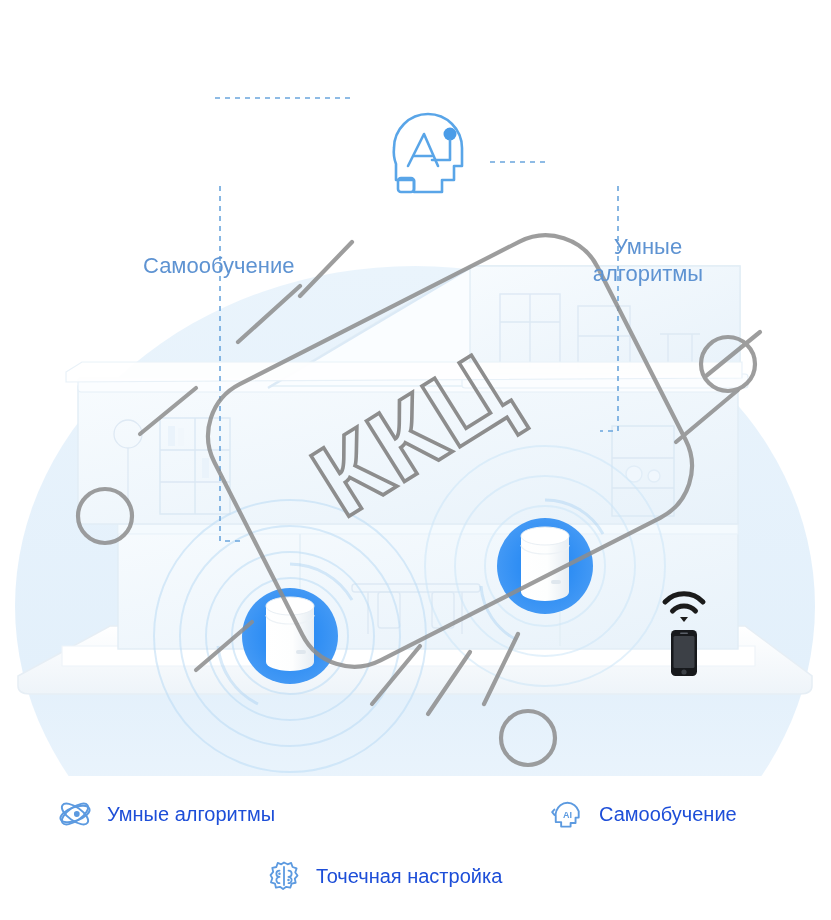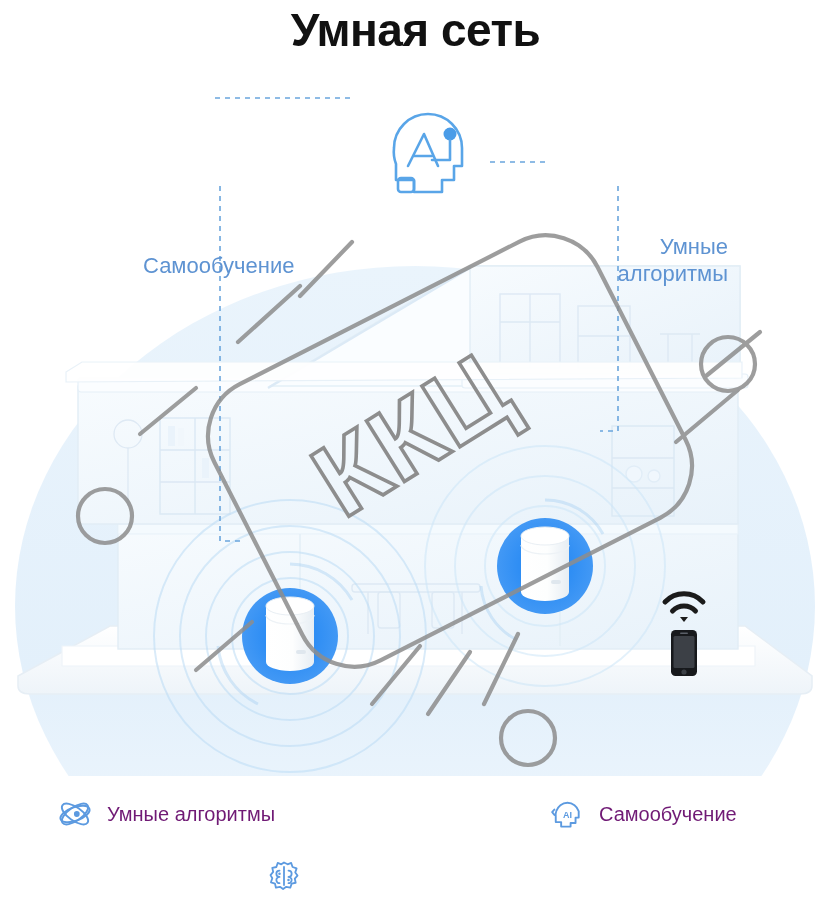--- a/index.html
+++ b/index.html
@@ -28,40 +28,39 @@
 
   
   .callout{
     position:absolute;
     color:#5e93d2;
     font-size:22px;
     line-height:27px;
     white-space:nowrap;
   }
   .callout-left{left:143px;top:166px;}
-  .callout-right{left:568px;top:147px;text-align:right;white-space:normal;width:160px;}
+  .callout-right{left:568px;top:147px;text-align:center;white-space:normal;width:160px;}
 
   
   .features{position:absolute;left:0;top:788px;width:831px;height:130px;}
   .feature{
     position:absolute;
     display:flex;align-items:center;gap:14px;
-    color:#701a75;font-size:20px;line-height:24px;white-space:nowrap;
+    color:#1d4ed8;font-size:20px;line-height:24px;white-space:nowrap;
   }
   .feature .ficon{width:36px;height:36px;flex:0 0 36px;display:block;}
   .feature-algorithms{left:57px;top:8px;}
   .feature-selflearning{left:549px;top:8px;}
   .feature-tuning{left:266px;top:70px;}
 </style>
 </head>
 <body>
 
 <div class="page">
 
-  <div class="title">Умная сеть</div>
 
   <div class="hero">
     <svg width="831" height="690" viewBox="0 0 831 690" xmlns="http://www.w3.org/2000/svg">
       <defs>
         <linearGradient id="domeGrad" x1="0" y1="0" x2="0" y2="1">
           <stop offset="0%" stop-color="#eaf4fc"></stop>
           <stop offset="60%" stop-color="#e3f0fb"></stop>
           <stop offset="100%" stop-color="#f3f9fe"></stop>
         </linearGradient>
         <linearGradient id="slabGrad" x1="0" y1="0" x2="0" y2="1">
@@ -283,17 +282,18 @@
 
     <div class="feature feature-tuning">
       <svg class="ficon" viewBox="0 0 40 40" fill="none" stroke="#5c9ae0" stroke-width="2" stroke-linejoin="round" stroke-linecap="round">
         <path d="M20 5 L24 7 L28 5.5 L29.5 10 L34 11.5 L32.5 16 L35 19.5 L32 23 L33 27.5 L28.5 28.5 L27 33 L22.5 32 L19 34.5 L15.5 32 L11 33 L10 28.5 L5.5 27 L7 22.5 L5 19 L8 15.5 L7 11 L11.5 10 L13 5.5 L17 7 Z"></path>
         <path d="M20 10 L20 30"></path>
         <path d="M15 14 a3.5 3.5 0 1 0 0 7 M15 21 a3.5 3.5 0 1 0 0 7"></path>
         <path d="M25 14 a3.5 3.5 0 1 1 0 7 M25 21 a3.5 3.5 0 1 1 0 7"></path>
         <circle cx="15" cy="17.5" r="1.4" fill="#5c9ae0" stroke="none"></circle>
         <circle cx="25" cy="24.5" r="1.4" fill="#5c9ae0" stroke="none"></circle>
       </svg>
+      <span>Точечная настройка</span>
     </div>
 
   </div>
 
 </div>
 
 </body></html>

